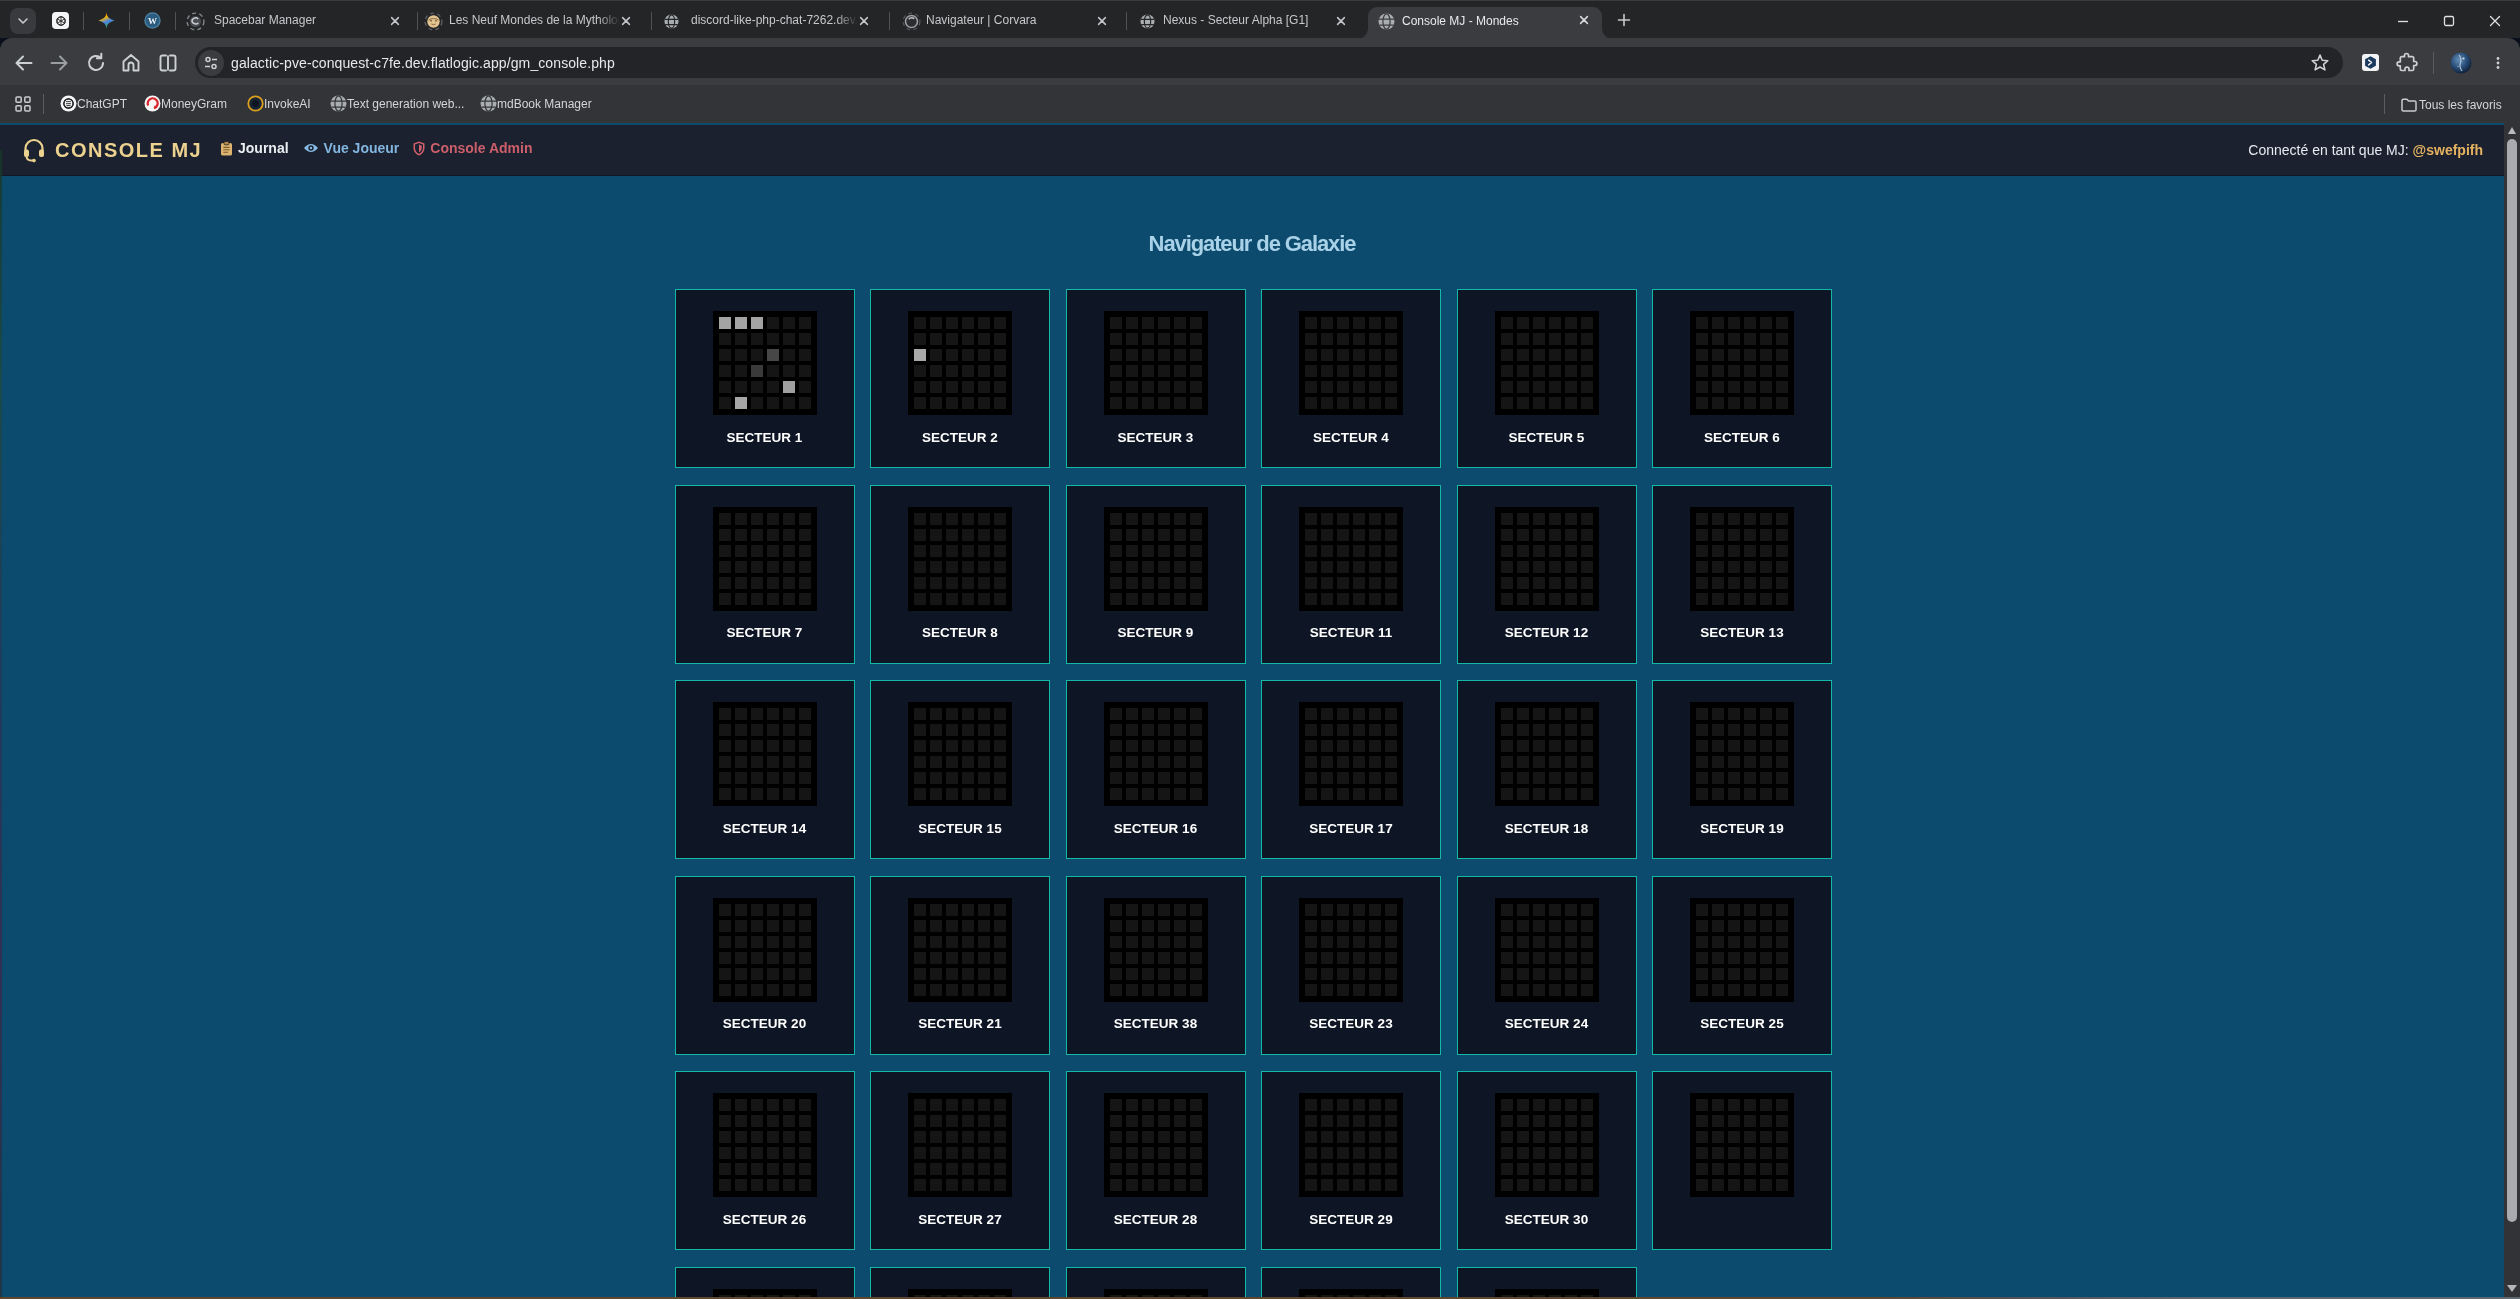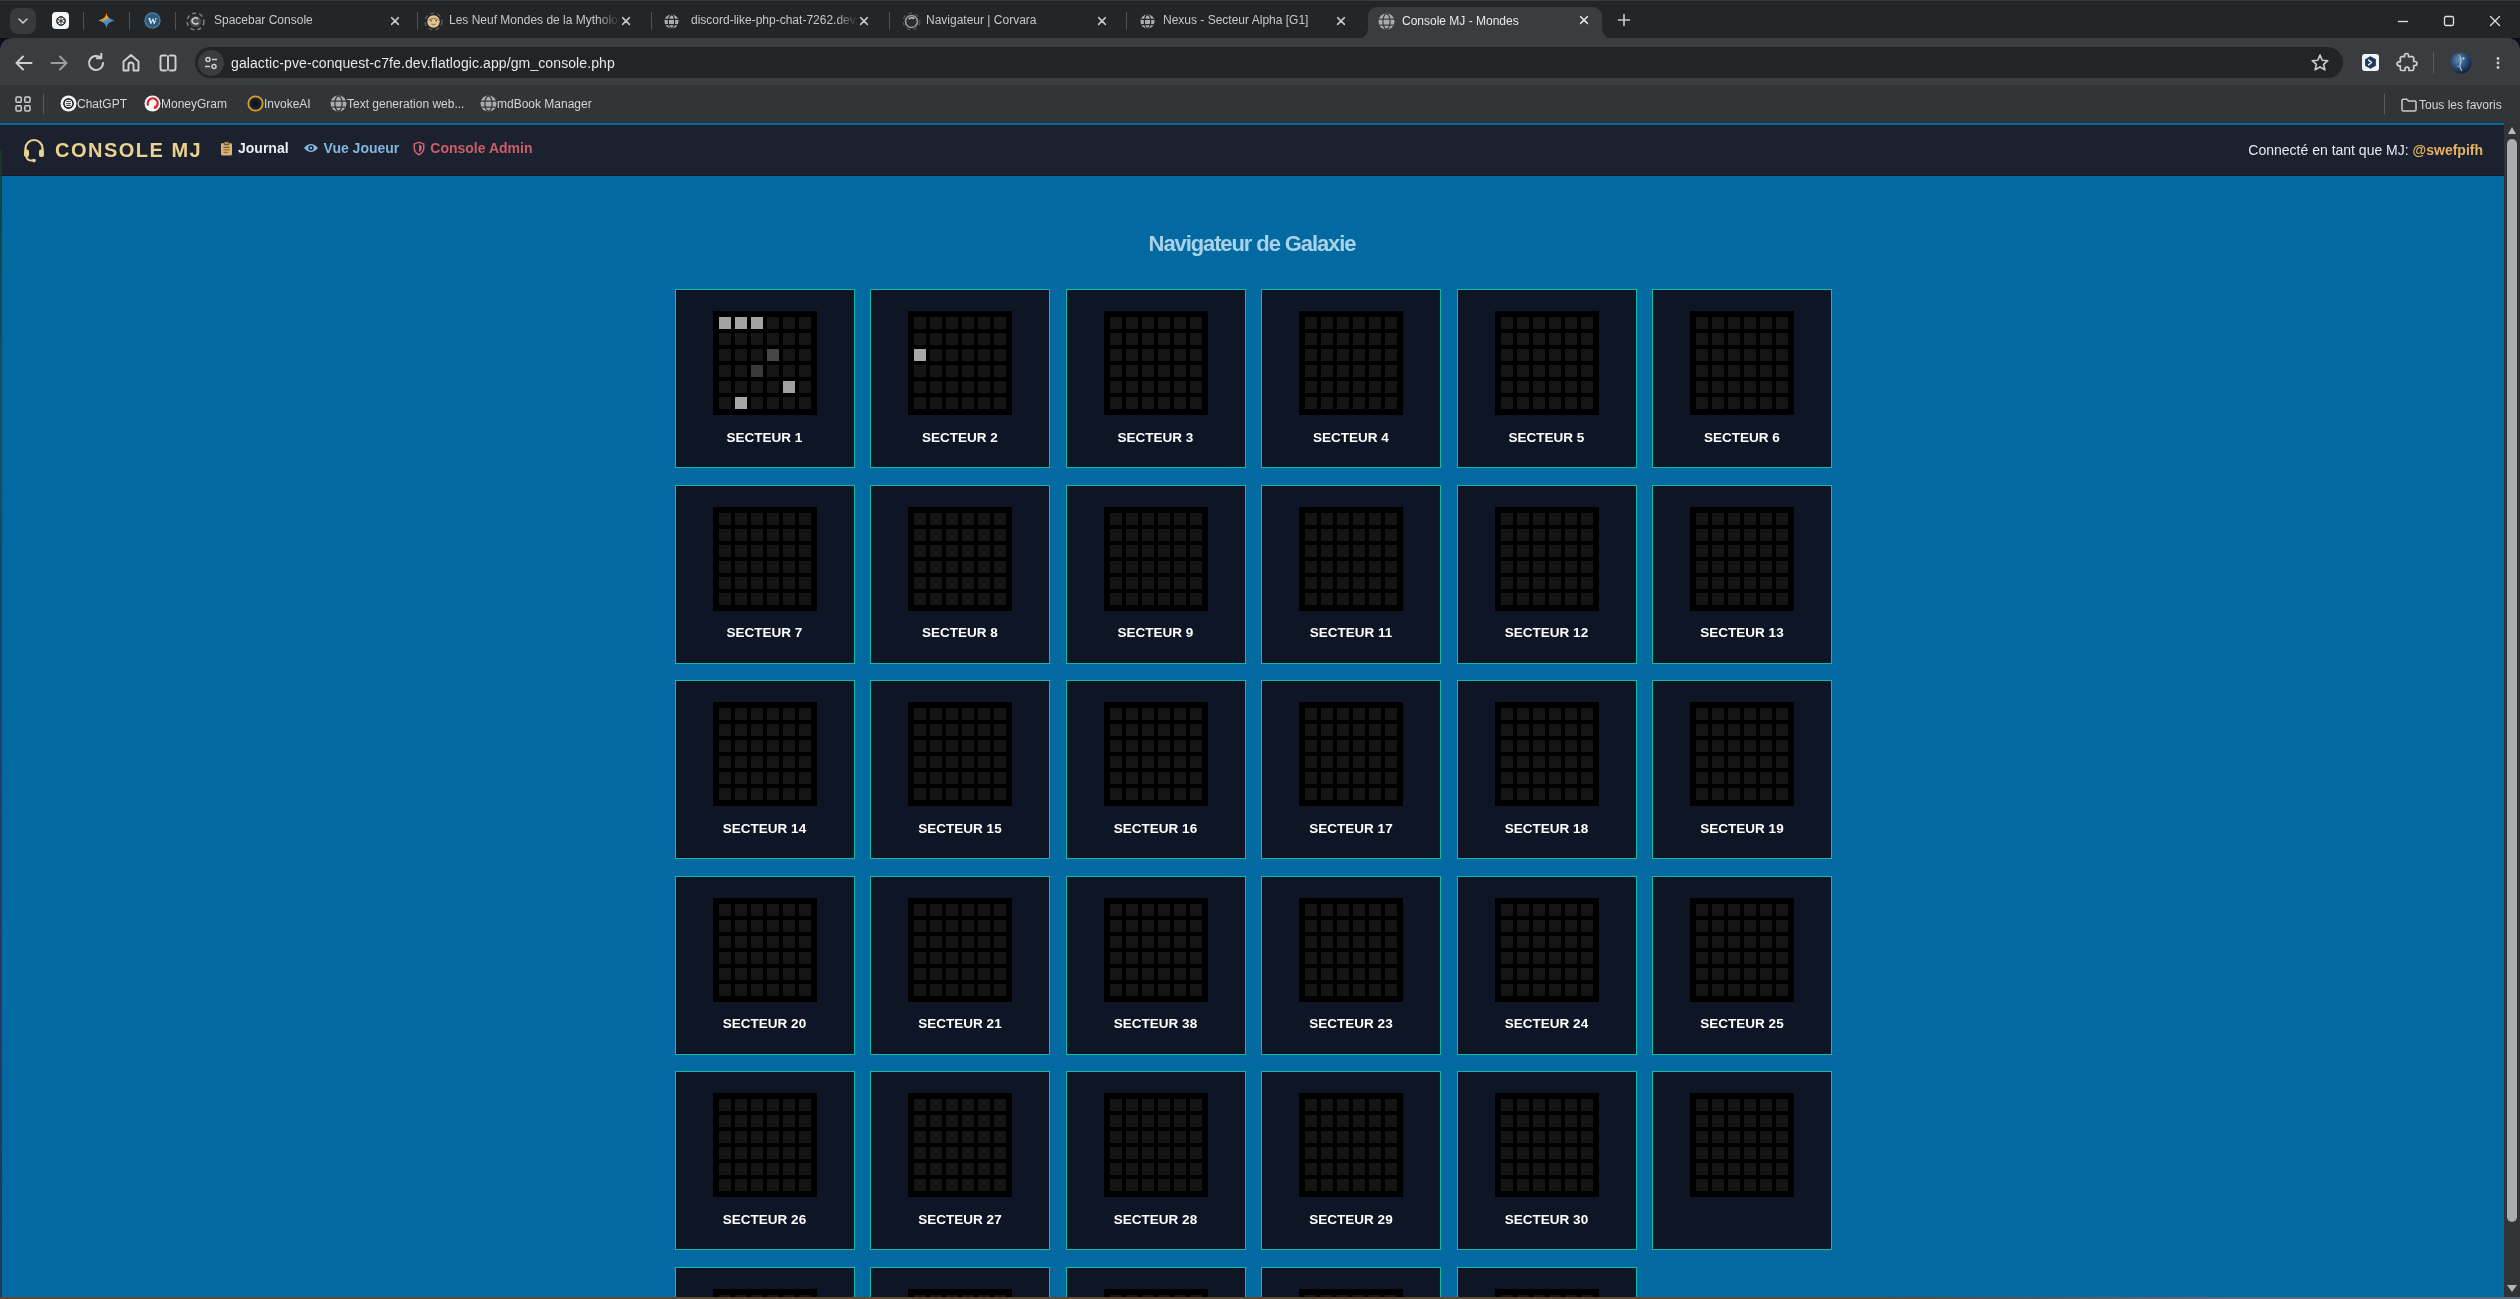--- a/index.html
+++ b/index.html
@@ -27,21 +27,21 @@
 .tunec{position:absolute;left:3px;top:2.5px;width:26px;height:26px;border-radius:13px;background:#3b3c3f;display:flex;align-items:center;justify-content:center}
 .url{position:absolute;left:36px;top:8px;font-size:14px;color:#e6e8ea;letter-spacing:0.1px}
 .starbtn{position:absolute;right:12px;top:4.5px}
 .tbr{position:absolute}
 .vsep{position:absolute;width:1px;background:#5a5b5e}
 
 #bookmarks{position:absolute;left:0;top:85px;width:2520px;height:38px;background:#333437}
 .bmapps{position:absolute;left:13px;top:9px}
 .bmi{position:absolute;top:10px;display:flex;align-items:center;font-size:12px;color:#d3d5d8;white-space:nowrap}
 
-#page{position:absolute;left:0;top:123px;width:2504px;height:1176px;background:#0369a1;overflow:hidden}
+#page{position:absolute;left:0;top:123px;width:2504px;height:1176px;background:#0c4a6e;overflow:hidden}
 #pghead{position:absolute;left:0;top:2px;width:2504px;height:51px;background:#1b212e;border-bottom:1px solid #131826}
 .logo{position:absolute;left:21px;top:12px;display:flex;align-items:center;gap:8px}
 .logo span{font-size:20px;font-weight:bold;color:#ecd28f;letter-spacing:1.5px}
 .nav{position:absolute;left:220px;top:15px;display:flex;align-items:center}
 .nv{display:flex;align-items:center;gap:5px;font-size:14px;font-weight:bold}
 .nv.j{color:#ebedf0}
 .nv.v{margin-left:14px;color:#82b5df}
 .nv.a{margin-left:14px;color:#cd5f6b}
 .conn{position:absolute;right:21px;top:17px;font-size:14px;color:#e6eaf1}
 .conn b{color:#e5b261;font-weight:bold}
@@ -102,21 +102,21 @@
       </svg>
     </div>
 <div class="tsep" style="left:175px"></div>
 <div class="fav" style="left:186px">
       <svg width="19" height="19" viewBox="0 0 19 19" style="">
         <circle cx="9.5" cy="9.5" r="8.4" stroke="#84878b" stroke-width="1.4" fill="none" stroke-dasharray="4 3.2"></circle>
         <circle cx="9.5" cy="9.5" r="5.6" fill="#4a4d51"></circle>
         <path d="M12.2 6.8 A4 4 0 0 0 6.8 7.2 A2.4 2.4 0 0 0 7.6 11.2 A4 4 0 0 0 12.4 10.9" fill="none" stroke="#c9ccd0" stroke-width="1.6"></path>
       </svg>
     </div>
-    <div class="ttitle" style="left:214px;width:175px;">Spacebar Console</div>
+    <div class="ttitle" style="left:214px;width:175px;">Spacebar Manager</div>
     <div class="tx" style="left:389px">
       <svg width="12" height="12" viewBox="0 0 12 12" style="">
         <path d="M2.6 2.6 L9.4 9.4 M9.4 2.6 L2.6 9.4" stroke="#c4c6c9" stroke-width="1.5" stroke-linecap="round"></path>
       </svg>
     </div>
 <div class="tsep" style="left:417px"></div>
 <div class="fav" style="left:424px">
       <svg width="19" height="19" viewBox="0 0 19 19" style="">
         <circle cx="9.5" cy="9.5" r="8.4" stroke="#5a5b5e" stroke-width="1.4" fill="none" stroke-dasharray="4 3.2"></circle>
         <circle cx="9.5" cy="9.5" r="6.2" fill="#e3c38f"></circle>

